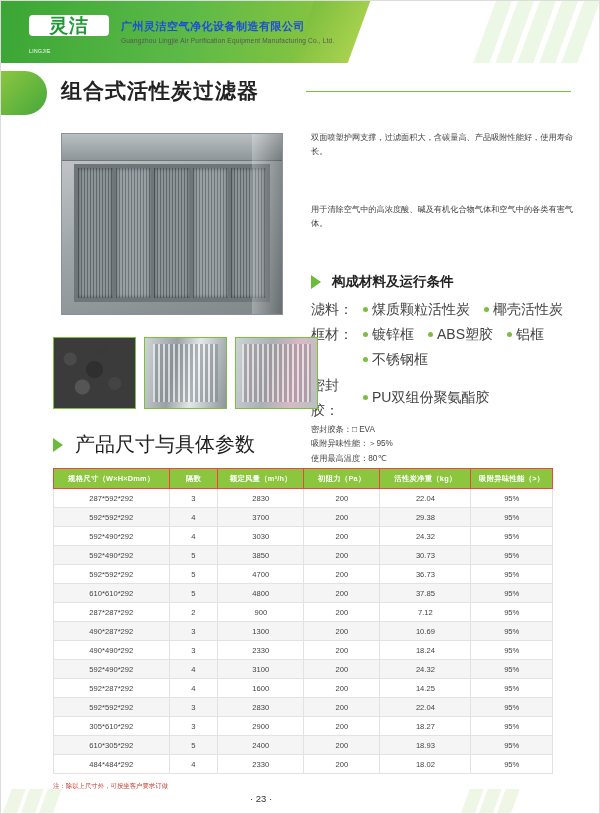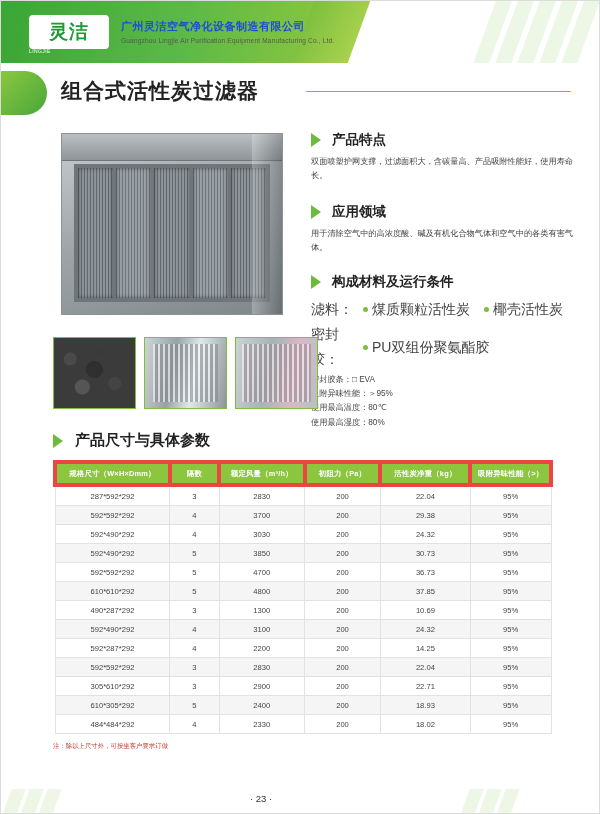--- a/index.html
+++ b/index.html
@@ -16,21 +16,21 @@
     position:absolute;left:0;top:0;width:330px;height:62px;
     background:linear-gradient(100deg,#3aa635 0%,#5cb947 55%,#8cc63f 100%);
     border-bottom-right-radius:0;
   }
   .hdr-green:after{
     content:"";position:absolute;right:-28px;top:0;width:56px;height:62px;
     background:linear-gradient(100deg,#7cbf3e 0%,#a9d24e 100%);
     transform:skewX(-20deg);
   }
   .logo{
-    position:absolute;left:28px;top:14px;width:80px;height:34px;
+    position:absolute;left:28px;top:14px;width:80px;height:21px;
     background:#ffffff;border-radius:4px;display:flex;align-items:center;justify-content:center;
   }
   .logo-text{
     font-size:19px;font-weight:bold;color:#1f9a35;letter-spacing:1px;
     font-family:"DejaVu Sans",sans-serif;
   }
   .logo-sub{position:absolute;left:28px;top:47px;font-size:5px;color:#fff;letter-spacing:.4px;}
   .company-cn{position:absolute;left:120px;top:18px;font-size:11px;color:#1d4ed8;font-weight:bold;letter-spacing:.5px;}
   .company-en{position:absolute;left:120px;top:36px;font-size:6.5px;color:#555;letter-spacing:.2px;}
   .hdr-deco{
@@ -109,25 +109,25 @@
   .t2{background:linear-gradient(100deg,#cfd4d6 0%,#9aa1a5 35%,#e3e7e8 60%,#8e9699 100%);}
   .t2:after{content:"";position:absolute;left:8px;top:6px;right:8px;bottom:6px;
      background:repeating-linear-gradient(90deg,rgba(255,255,255,.55) 0 2px,rgba(120,130,135,.5) 2px 5px);}
   .t3{background:linear-gradient(100deg,#cdd2d4 0%,#aab1b4 40%,#d8b9c4 70%,#b9c0c3 100%);}
   .t3:after{content:"";position:absolute;left:6px;top:6px;right:6px;bottom:6px;
      background:repeating-linear-gradient(90deg,rgba(255,255,255,.5) 0 2px,rgba(140,120,130,.45) 2px 5px);}
 
   
   .sec2{position:absolute;left:52px;top:430px;width:500px;}
   .sec2-head{display:flex;align-items:center;gap:8px;margin-bottom:10px;}
-  .sec2-title{font-size:15px;font-weight:bold;color:#222;text-align:right;}
+  .sec2-title{font-size:20px;font-weight:normal;color:#222;text-align:right;}
   table{border-collapse:collapse;width:500px;font-size:7.6px;}
   thead th{
     background:#8cc63f;color:#fff;font-weight:bold;height:17px;
-    border:4px solid #ef4444;font-size:7.4px;letter-spacing:.2px;
+    border:1px solid #ef4444;font-size:7.4px;letter-spacing:.2px;
   }
   tbody td{
     height:16px;text-align:center;border:1px solid #e2e2e2;color:#444;
   }
   tbody tr:nth-child(even){background:#f5f5f5;}
   tbody tr:nth-child(odd){background:#ffffff;}
   .note{margin-top:8px;font-size:6.4px;color:#c0392b;}
 
   
   .footer{
@@ -178,32 +178,24 @@
       <div class="v"></div>
         <div class="v"></div>
         <div class="v"></div>
         <div class="v"></div>
         <div class="v"></div>
     </div>
     <div class="side"></div>
   </div>
 
   <div class="feat" style="top:130px">
-    <div class="feat-head">
-      <span class="arrow-ic"></span>
-      <span class="feat-title">产品特点</span>
-    </div>
     <div class="feat-body">双面喷塑护网支撑，过滤面积大，含碳量高、产品吸附性能好，使用寿命长。</div>
   </div>
 
   <div class="feat" style="top:202px">
-    <div class="feat-head">
-      <span class="arrow-ic"></span>
-      <span class="feat-title">应用领域</span>
-    </div>
     <div class="feat-body">用于清除空气中的高浓度酸、碱及有机化合物气体和空气中的各类有害气体。</div>
   </div>
 
   <div class="feat" style="top:272px">
     <div class="feat-head">
       <span class="arrow-ic"></span>
       <span class="feat-title">构成材料及运行条件</span>
     </div>
 
     <div class="mat-row">
@@ -213,20 +205,41 @@
             <i class="dot"></i>
             <span>煤质颗粒活性炭</span>
           </span>
         <span class="mat-item">
             <i class="dot"></i>
             <span>椰壳活性炭</span>
           </span>
       </div>
     </div>
 
+    <div class="mat-row">
+      <div class="mat-label">框材：</div>
+      <div class="mat-vals">
+        <span class="mat-item">
+            <i class="dot"></i>
+            <span>镀锌框</span>
+          </span>
+        <span class="mat-item">
+            <i class="dot"></i>
+            <span>ABS塑胶</span>
+          </span>
+        <span class="mat-item">
+            <i class="dot"></i>
+            <span>铝框</span>
+          </span>
+        <span class="mat-item">
+            <i class="dot"></i>
+            <span>不锈钢框</span>
+          </span>
+      </div>
+    </div>
 
     <div class="mat-row">
       <div class="mat-label">密封胶：</div>
       <div class="mat-vals">
         <span class="mat-item">
             <i class="dot"></i>
             <span>PU双组份聚氨酯胶</span>
           </span>
       </div>
     </div>
@@ -303,57 +316,73 @@
           </tr>
         <tr>
             <td>610*610*292</td>
             <td>5</td>
             <td>4800</td>
             <td>200</td>
             <td>37.85</td>
             <td>95%</td>
           </tr>
         <tr>
+            <td>287*287*292</td>
+            <td>2</td>
+            <td>900</td>
+            <td>200</td>
+            <td>7.12</td>
+            <td>95%</td>
+          </tr>
+        <tr>
             <td>490*287*292</td>
             <td>3</td>
             <td>1300</td>
             <td>200</td>
             <td>10.69</td>
             <td>95%</td>
           </tr>
         <tr>
+            <td>490*490*292</td>
+            <td>3</td>
+            <td>2330</td>
+            <td>200</td>
+            <td>18.24</td>
+            <td>95%</td>
+          </tr>
+        <tr>
             <td>592*490*292</td>
             <td>4</td>
             <td>3100</td>
             <td>200</td>
             <td>24.32</td>
             <td>95%</td>
           </tr>
         <tr>
             <td>592*287*292</td>
             <td>4</td>
-            <td>2200</td>
+            <td>1600</td>
             <td>200</td>
             <td>14.25</td>
             <td>95%</td>
           </tr>
         <tr>
             <td>592*592*292</td>
             <td>3</td>
             <td>2830</td>
             <td>200</td>
             <td>22.04</td>
             <td>95%</td>
           </tr>
         <tr>
             <td>305*610*292</td>
             <td>3</td>
             <td>2900</td>
             <td>200</td>
-            <td>22.71</td>
+            <td>18.27</td>
             <td>95%</td>
           </tr>
         <tr>
             <td>610*305*292</td>
             <td>5</td>
             <td>2400</td>
             <td>200</td>
             <td>18.93</td>
             <td>95%</td>
           </tr>

